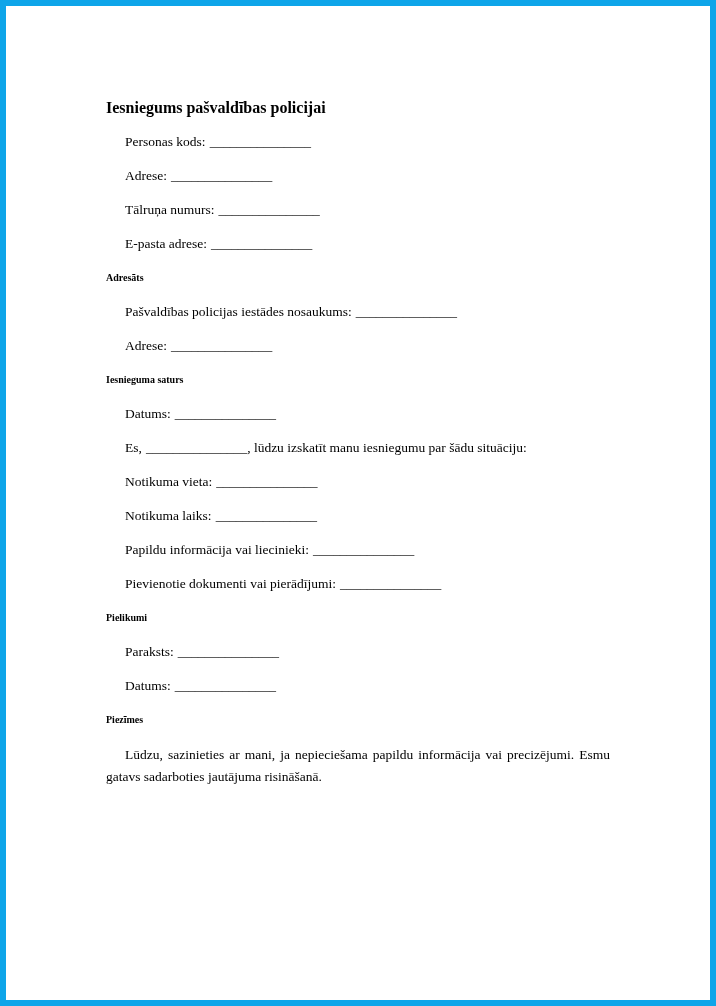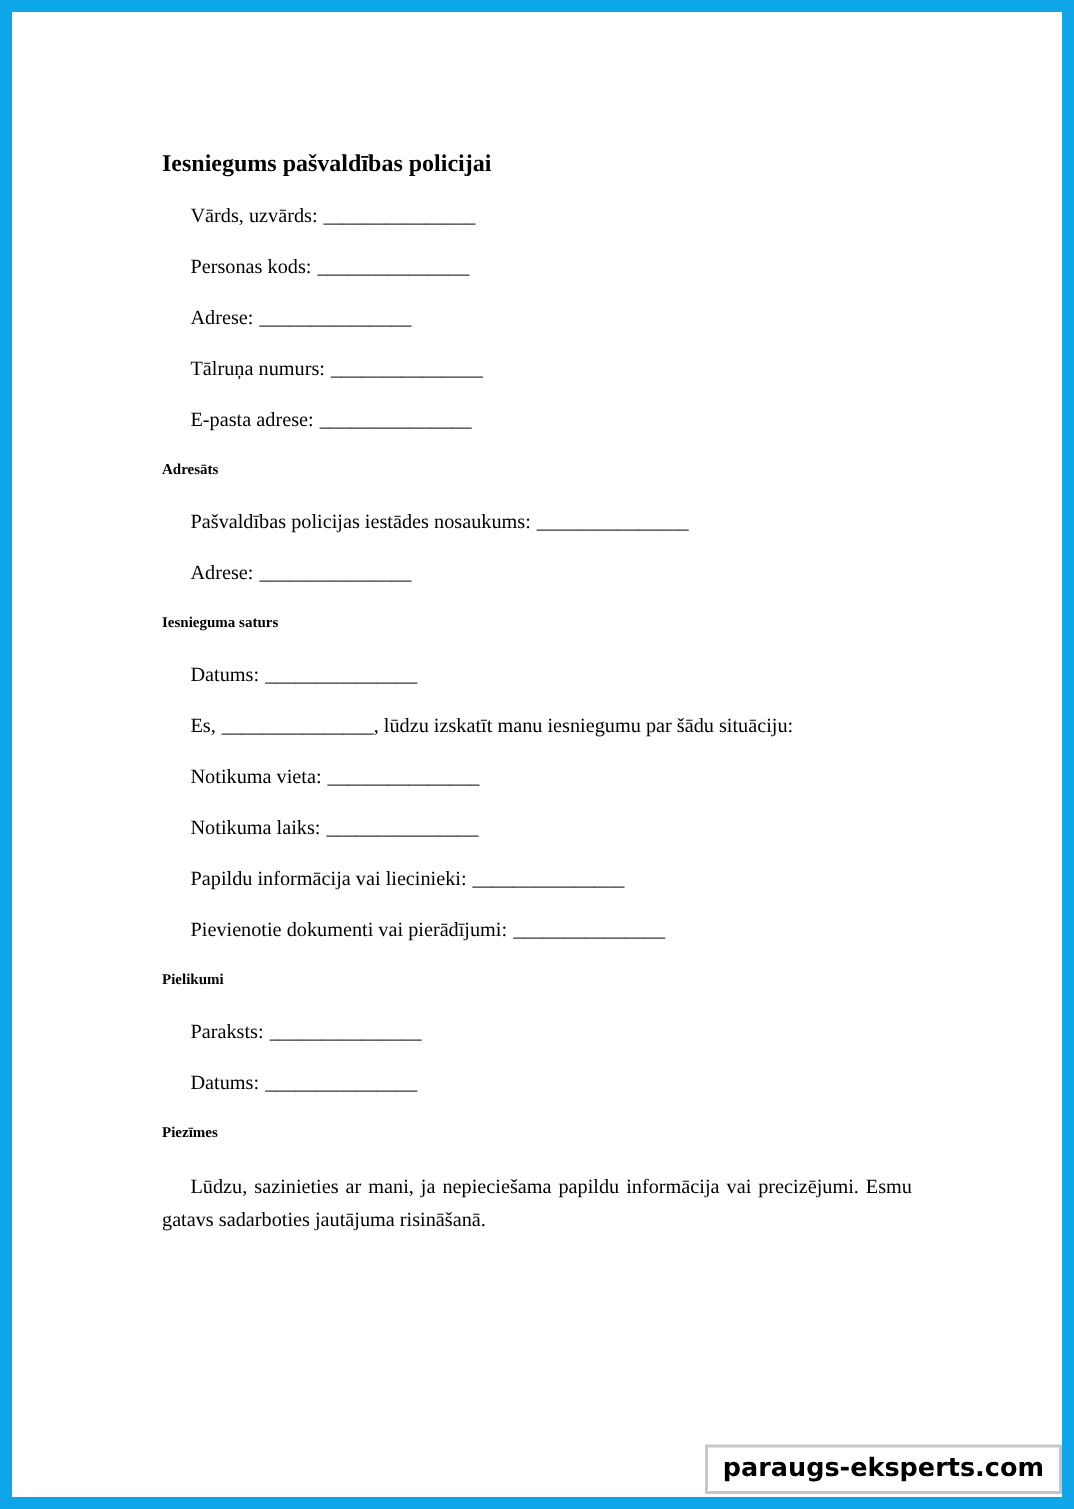--- a/index.html
+++ b/index.html
@@ -5,21 +5,21 @@
   html, body {
     margin: 0;
     padding: 0;
     background: #ffffff;
   }
   .page {
     position: relative;
     width: 716px;
     height: 1006px;
     box-sizing: border-box;
-    border: 8px solid #0ea5e9;
+    border: 6px solid #0ea5e9;
     background: #ffffff;
     padding: 92px 100px 0 100px;
     font-family: "Liberation Serif", "DejaVu Serif", serif;
     color: #000000;
     overflow: hidden;
   }
   .doc-title {
     font-size: 16px;
     font-weight: bold;
     line-height: 19px;
@@ -63,21 +63,20 @@
     cursor: pointer;
   }
 </style>
 </head>
 <body>
 
 <div class="page">
 
   <h1 class="doc-title">Iesniegums pašvaldības policijai</h1>
 
-  <p class="field-line"><span>Vārds, uzvārds:</span><span class="field-blank">_______________</span></p>
   <p class="field-line"><span>Personas kods:</span><span class="field-blank">_______________</span></p>
   <p class="field-line"><span>Adrese:</span><span class="field-blank">_______________</span></p>
   <p class="field-line"><span>Tālruņa numurs:</span><span class="field-blank">_______________</span></p>
   <p class="field-line"><span>E-pasta adrese:</span><span class="field-blank">_______________</span></p>
 
   <h2 class="doc-heading">Adresāts</h2>
   <p class="field-line"><span>Pašvaldības policijas iestādes nosaukums:</span><span class="field-blank">_______________</span></p>
   <p class="field-line"><span>Adrese:</span><span class="field-blank">_______________</span></p>
 
   <h2 class="doc-heading">Iesnieguma saturs</h2>
@@ -89,15 +88,14 @@
 
   <p class="field-line"><span>Pievienotie dokumenti vai pierādījumi:</span><span class="field-blank">_______________</span></p>
 
   <h2 class="doc-heading">Pielikumi</h2>
   <p class="field-line"><span>Paraksts:</span><span class="field-blank">_______________</span></p>
   <p class="field-line"><span>Datums:</span><span class="field-blank">_______________</span></p>
 
   <h2 class="doc-heading">Piezīmes</h2>
   <p class="notes-paragraph">Lūdzu, sazinieties ar mani, ja nepieciešama papildu informācija vai precizējumi. Esmu gatavs sadarboties jautājuma risināšanā.</p>
 
-  <div class="watermark">paraugs-eksperts.com</div>
 
 </div>
 
 </body></html>

